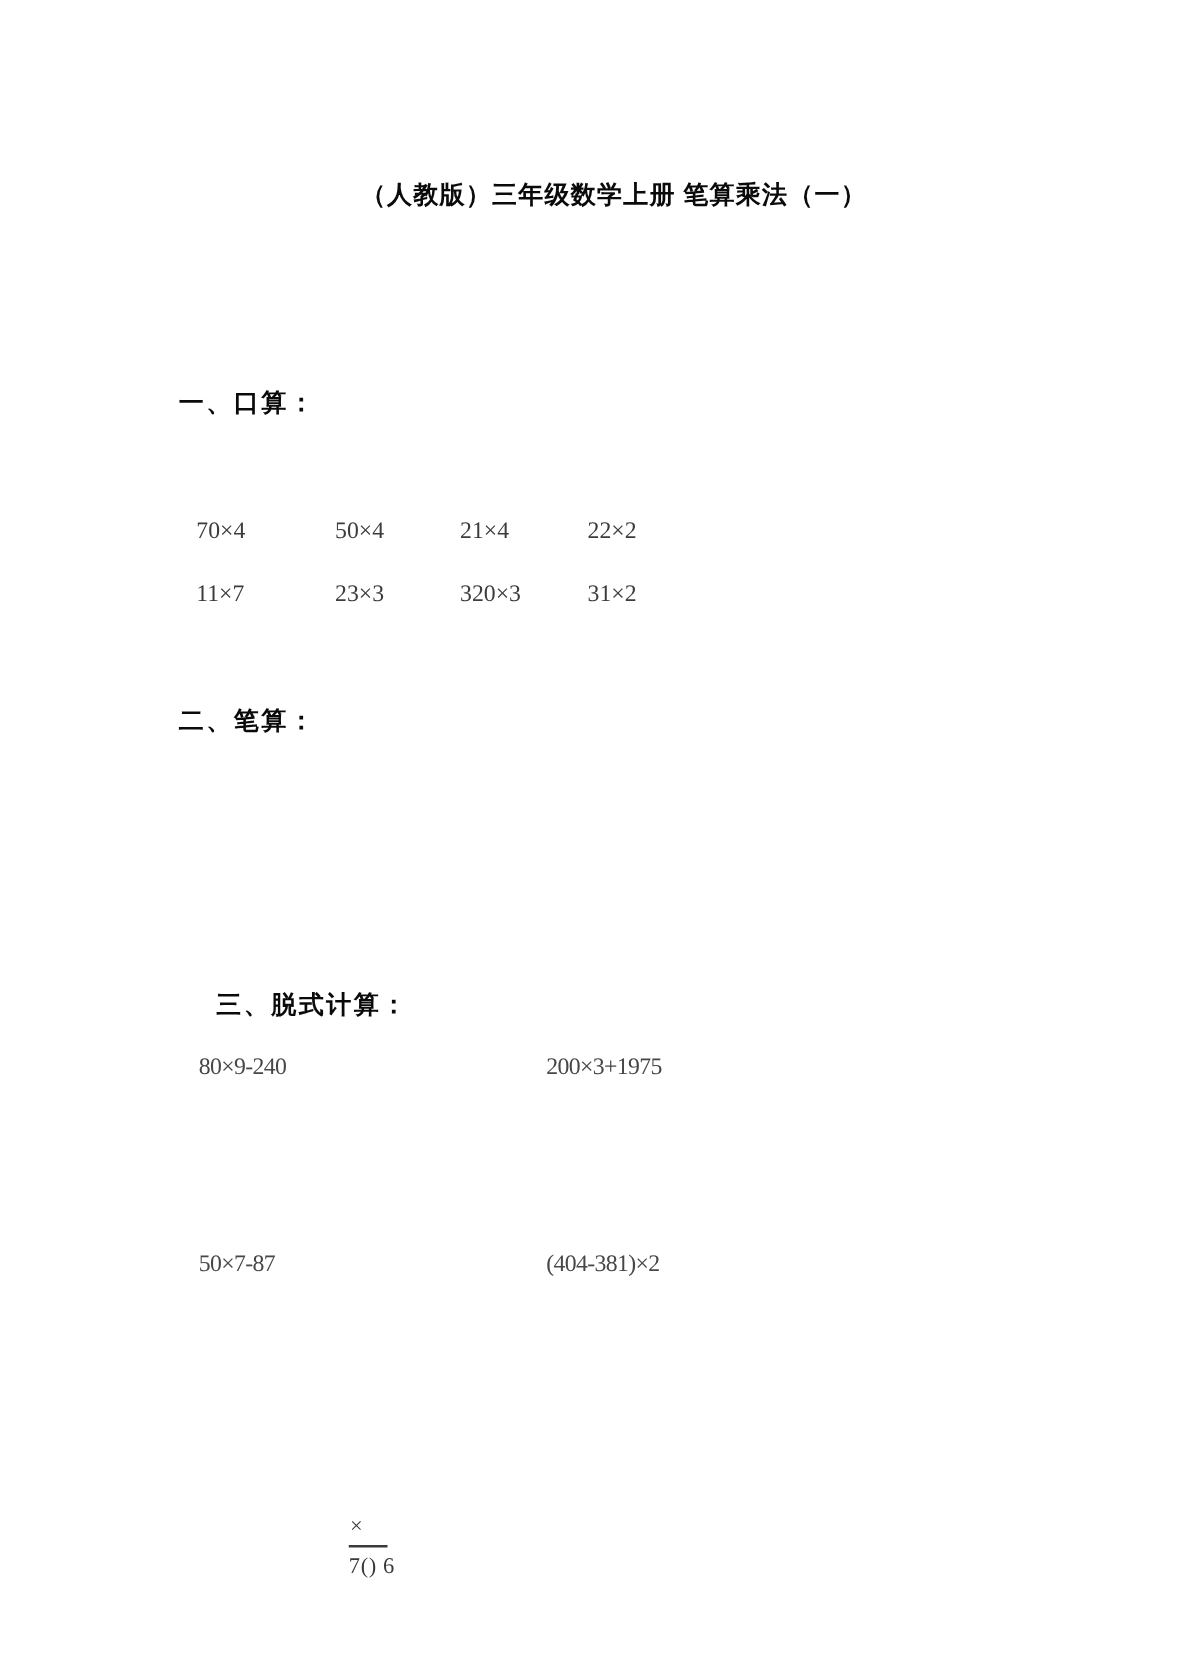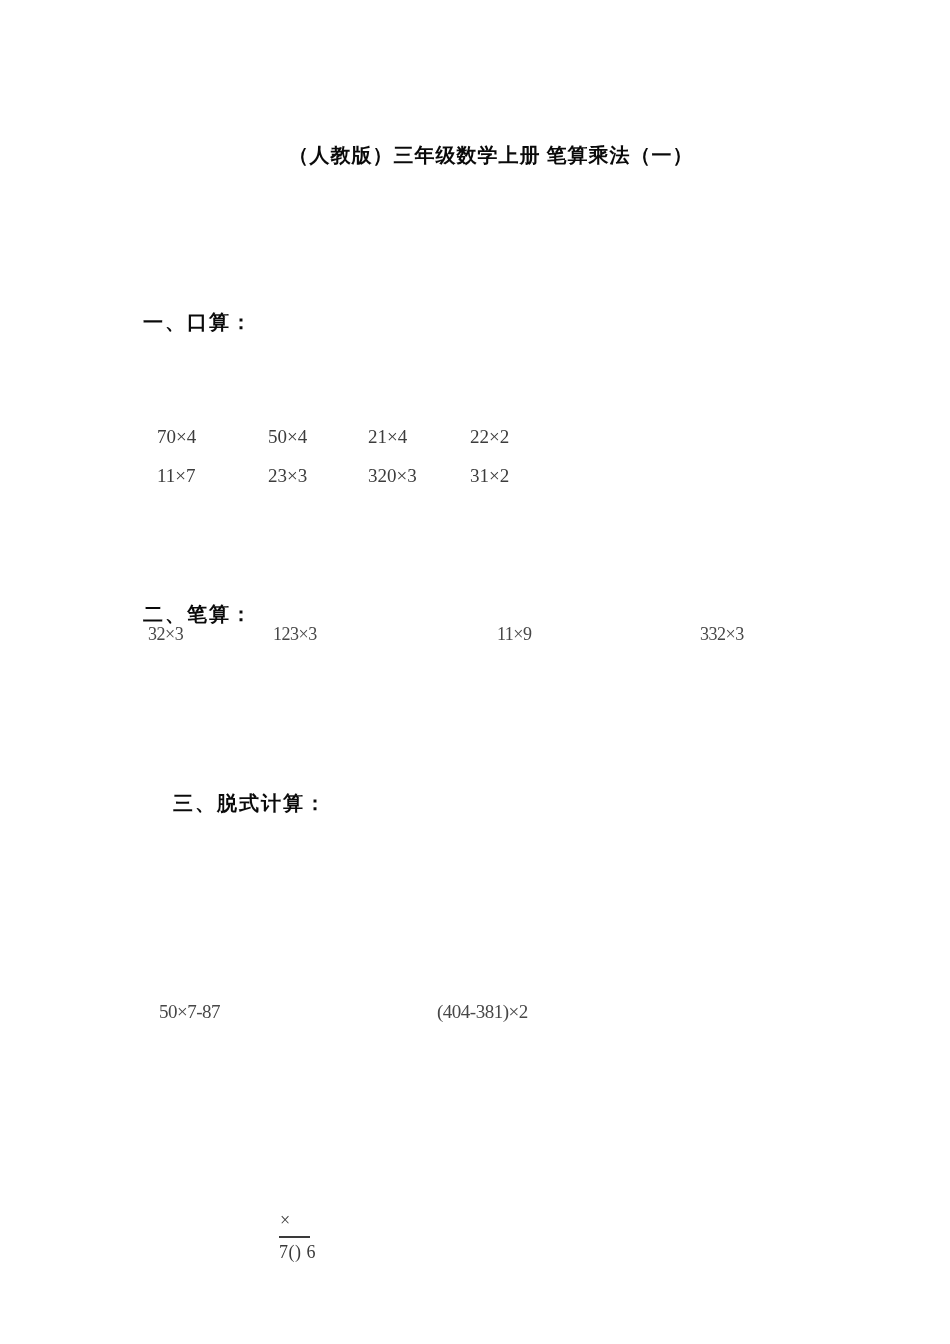--- a/index.html
+++ b/index.html
@@ -29,33 +29,33 @@
 
   .heading {
     position: absolute;
     font-size: 20px;
     font-weight: bold;
     letter-spacing: 2px;
     color: #0a0a0a;
     white-space: nowrap;
   }
   .h-oral     { left: 143px; top: 309px; }
-  .h-written  { left: 143px; top: 563px; margin-top: 38px; }
+  .h-written  { left: 143px; top: 563px; }
   .h-stepwise { left: 140px; top: 790px; margin-left: 33px; }
 
   .row { position: absolute; white-space: nowrap; }
   .cell { display: inline-block; }
 
   
   .s1 { left: 157px; font-size: 19px; color: #3c3c3c; }
   .s1 .c1 { width: 111px; }
   .s1 .c2 { width: 100px; }
   .s1 .c3 { width: 102px; }
   .s1r1 { top: 363px; }
-  .s1r2 { top: 414px; margin-top: 12px; }
+  .s1r2 { top: 414px; }
   .s1r3 { top: 465px; }
 
   
   .s2 { left: 148px; font-size: 18px; color: #474747; letter-spacing: -0.5px; }
   .s2 .c1 { width: 125px; }
   .s2 .c2 { width: 224px; }
   .s2 .c3 { width: 203px; }
   .s2r1 { top: 624px; }
   .s2r2 { top: 682px; }
 
@@ -89,27 +89,27 @@
     <div class="row s1 s1r2">
       <span class="cell c1">70×4</span><span class="cell c2">50×4</span><span class="cell c3">21×4</span><span class="cell">22×2</span>
     </div>
     <div class="row s1 s1r3">
       <span class="cell c1">11×7</span><span class="cell c2">23×3</span><span class="cell c3">320×3</span><span class="cell">31×2</span>
     </div>
   </section>
 
   <section class="sec">
     <div class="heading h-written">二、笔算：</div>
-    <div class="row s2 s2r1">
-      <span class="cell c1">32×3</span><span class="cell c2">123×3</span><span class="cell c3">11×9</span><span class="cell">332×3</span>
-    </div>
   </section>
 
   <section class="sec">
     <div class="heading h-stepwise">三、脱式计算：</div>
+    <div class="row s3 s3r1">
+      <span class="cell c1">80×9-240</span><span class="cell">200×3+1975</span>
+    </div>
     <div class="row s3 s3r2">
       <span class="cell c1">50×7-87</span><span class="cell">(404-381)×2</span>
     </div>
   </section>
 
   <div class="vcalc">
     <div class="vc-sign">×</div>
     <div class="vc-line"></div>
     <div class="vc-bottom">7() 6</div>
   </div>

